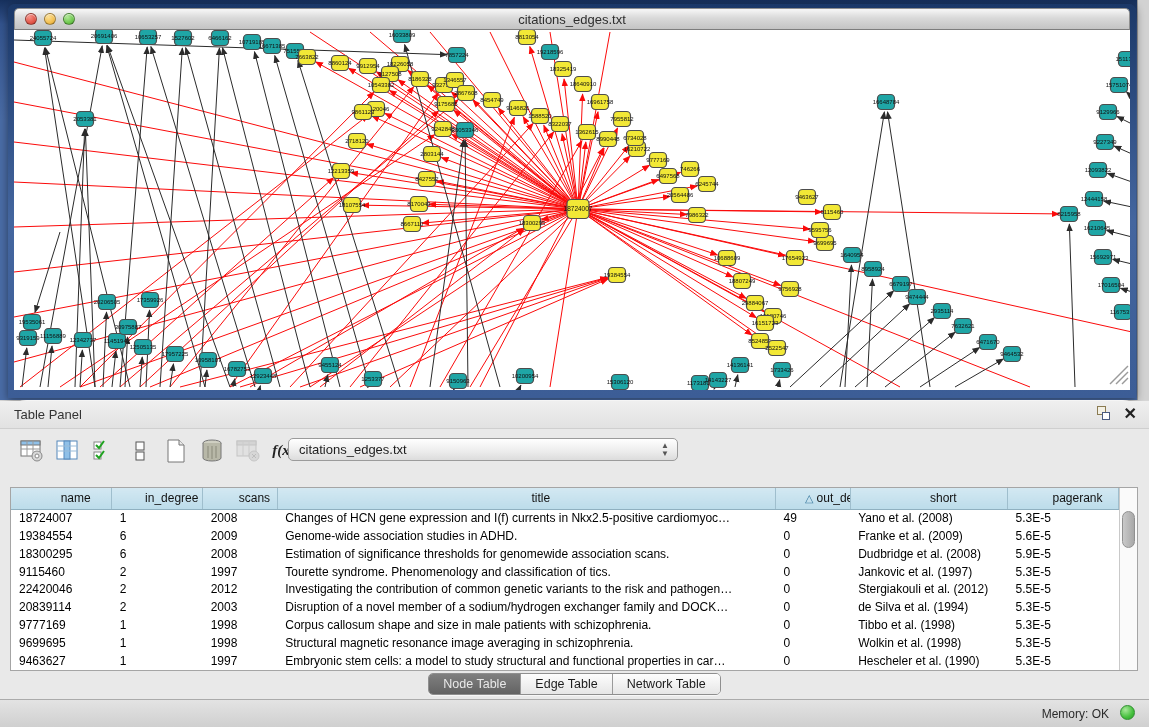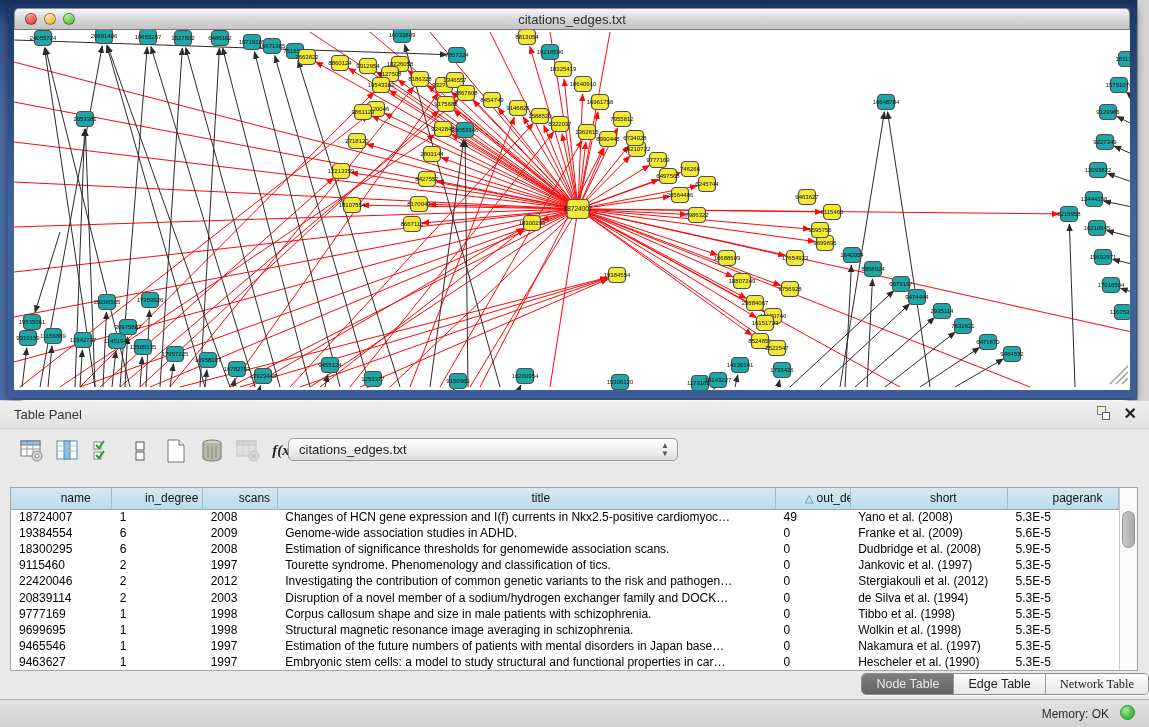--- a/index.html
+++ b/index.html
@@ -68,27 +68,27 @@
     font-size:12px; font-weight:normal; color:#111; text-align:center; white-space:nowrap;
     overflow:hidden;padding-left:29px; }
   table.grid td { height:16px; font-size:12px; color:#000; padding:0 4px 0 8px;
     white-space:nowrap; overflow:hidden; }
   .sort-tri { color:#3a7a9e; font-size:11px; }
   .vscroll { width:18px; background:#fafafa; border-left:1px solid #c9c9c9; position:relative; }
   .vthumb { position:absolute; left:2px; top:23px; width:13px; height:37px; border-radius:7px;
     background:linear-gradient(90deg,#c9c9c9,#a8a8a8); border:1px solid #909090; }
 
   .tabs-row { position:absolute; left:0; top:272px; width:100%; height:26px;
-    display:flex; justify-content:flex-end; }
+    display:flex; justify-content:center; }
   .seg { display:flex; height:22px; border-radius:5px; overflow:hidden;
     border:1px solid #8f8f8f; box-shadow:0 1px 1px rgba(255,255,255,.7); }
   .seg-btn { padding:0 14px; font-size:12.5px; display:flex; align-items:center;
     background:linear-gradient(180deg,#fdfdfd,#e6e6e6); color:#1c1c1c;
     border-right:1px solid #9a9a9a; }
-  .seg-btn:last-child { border-right:none;font-family:Liberation Serif, serif; }
+  .seg-btn:last-child { border-right:none; }
   .seg-btn.active { background:linear-gradient(180deg,#7f7f7f,#636363); color:#e9e9e9; }
 
   .statusbar { position:absolute; left:0; top:298px; width:100%; height:29px;
     background:linear-gradient(180deg,#e3e3e3,#cfcfcf); border-top:1px solid #ababab; }
   .mem { position:absolute; right:40px; top:7px; font-size:12px; color:#2b2b2b; }
   .mem-dot { position:absolute; right:14px; top:5px; width:15px; height:15px; border-radius:50%;
     border:1px solid #2f8f2f;
     background:radial-gradient(circle at 35% 30%, #a8e89a, #44bf3c 60%, #2f9e2c); }
 </style>
 </head>
@@ -905,29 +905,20 @@
             <tr>
               <td>9699695</td>
               <td>1</td>
               <td>1998</td>
               <td>Structural magnetic resonance image averaging in schizophrenia.</td>
               <td>0</td>
               <td>Wolkin et al. (1998)</td>
               <td>5.3E-5</td>
             </tr>
             <tr>
-              <td>9465546</td>
-              <td>1</td>
-              <td>1997</td>
-              <td>Estimation of the future numbers of patients with mental disorders in Japan base…</td>
-              <td>0</td>
-              <td>Nakamura et al. (1997)</td>
-              <td>5.3E-5</td>
-            </tr>
-            <tr>
               <td>9463627</td>
               <td>1</td>
               <td>1997</td>
               <td>Embryonic stem cells: a model to study structural and functional properties in car…</td>
               <td>0</td>
               <td>Hescheler et al. (1990)</td>
               <td>5.3E-5</td>
             </tr>
           </tbody>
       </table>

